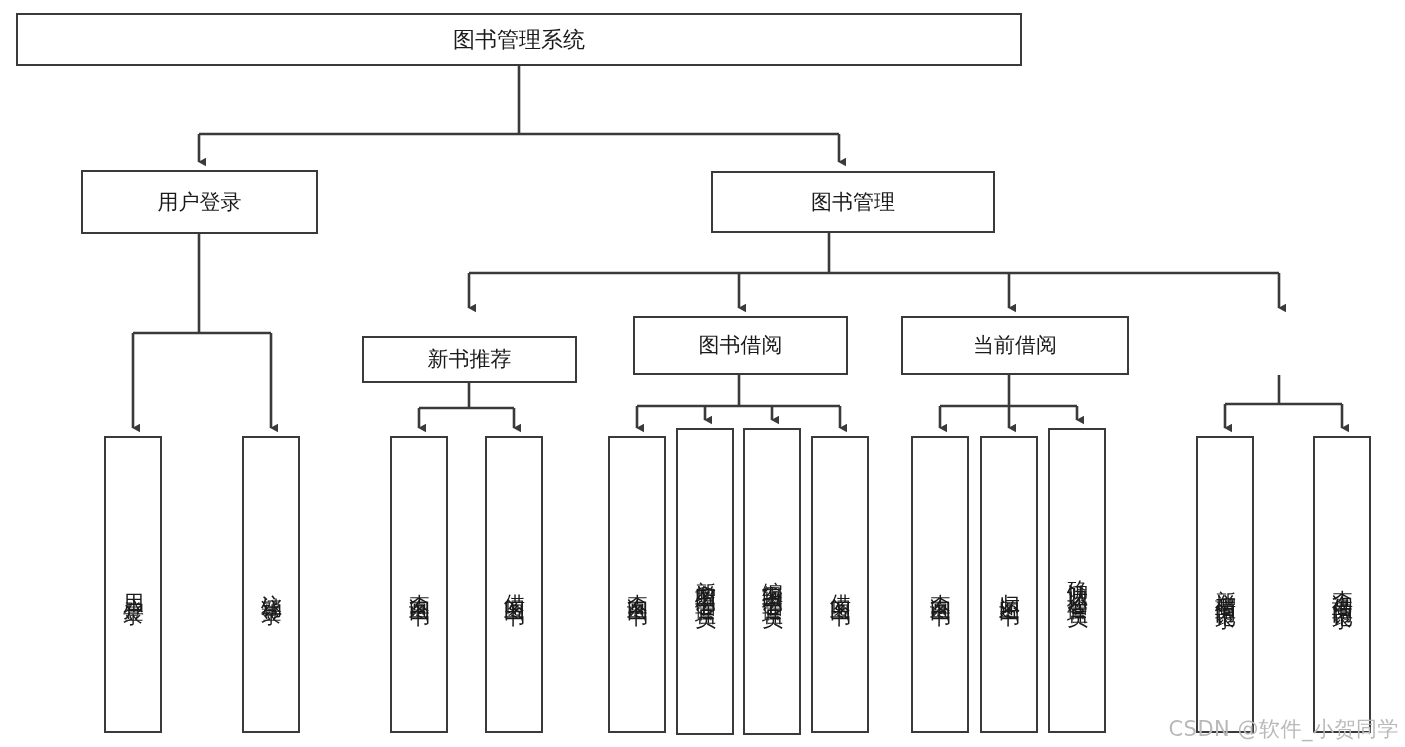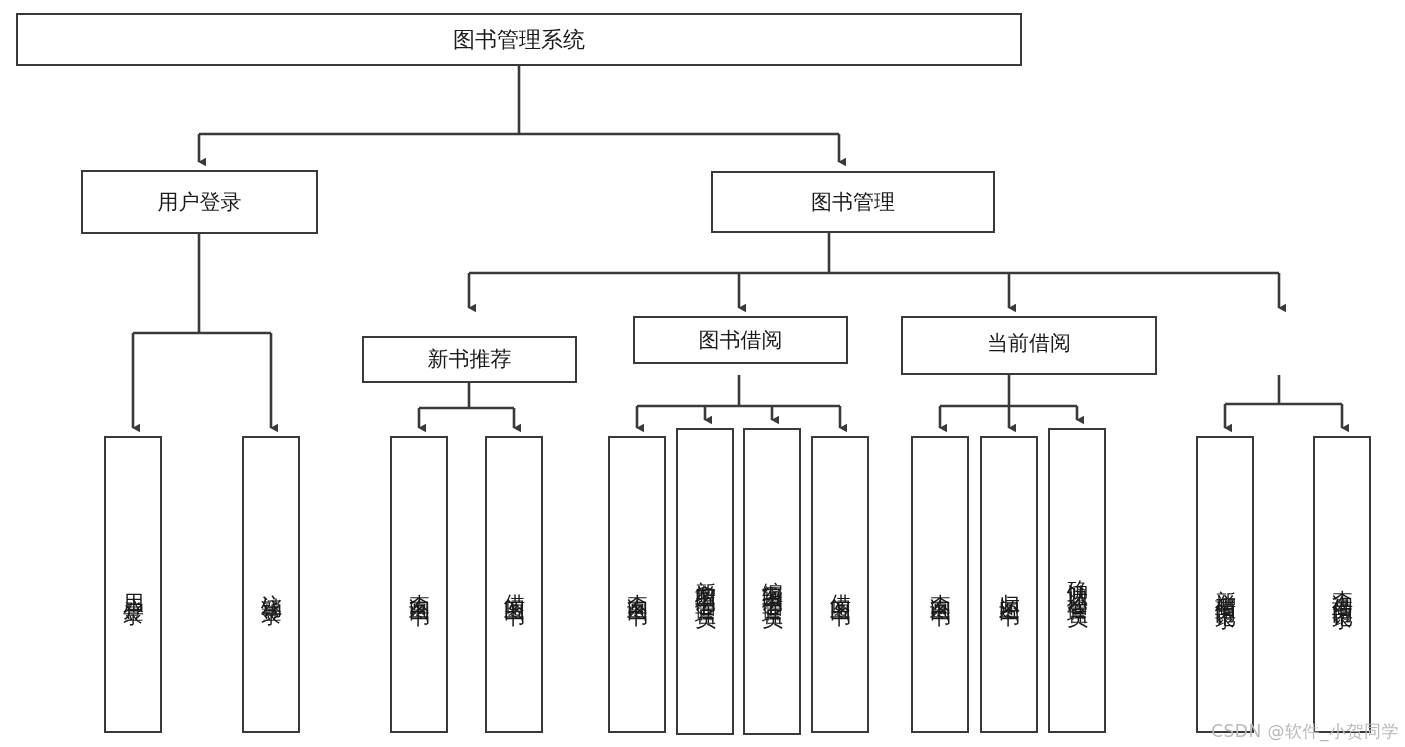--- a/index.html
+++ b/index.html
@@ -37,21 +37,21 @@
   .node.v .txt{
     writing-mode:vertical-rl;
     text-orientation:upright;
     font-size:21px;
     letter-spacing:4px;
     line-height:1;
   }
   #watermark{
     position:absolute;
     right:6px;bottom:4px;
-    font-size:17px;
+    font-size:21px;
     color:#b9b9b9;
     letter-spacing:0.5px;
     white-space:pre;
   }
 </style>
 </head>
 <body>
 
 <div id="canvas">
 
@@ -112,24 +112,24 @@
   <div class="node h" style="left:81px;top:170px;width:237px;height:64px;">
     <span class="txt">用户登录</span>
   </div>
   <div class="node h" style="left:711px;top:171px;width:284px;height:62px;">
     <span class="txt">图书管理</span>
   </div>
 
   <div class="node h" style="left:362px;top:336px;width:215px;height:47px;">
     <span class="txt">新书推荐</span>
   </div>
-  <div class="node h" style="left:633px;top:316px;width:215px;height:48px;justify-content:center;">
+  <div class="node h" style="left:633px;top:316px;width:215px;height:59px;justify-content:center;">
     <span class="txt">图书借阅</span>
   </div>
-  <div class="node h" style="left:901px;top:316px;width:256px;height:59px;font-family:Liberation Mono, monospace;">
+  <div class="node h" style="left:901px;top:316px;width:228px;height:59px;">
     <span class="txt">当前借阅</span>
   </div>
 
   <div class="node v" style="left:104px;top:436px;width:58px;height:297px;">
     <span class="txt">用户登录</span>
   </div>
   <div class="node v" style="left:242px;top:436px;width:58px;height:297px;">
     <span class="txt">注销登录</span>
   </div>
 

